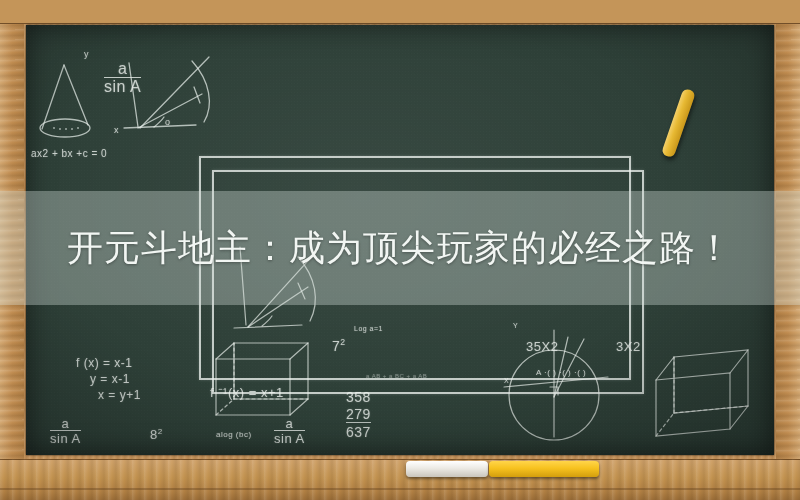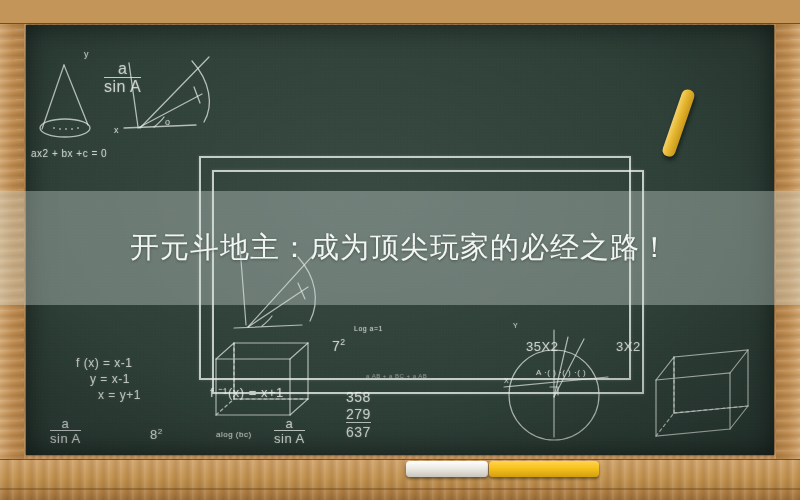--- a/index.html
+++ b/index.html
@@ -154,21 +154,21 @@
 
   
   .title {
     position: absolute;
     left: 0; top: 191px;
     width: 800px; height: 114px;
     display: flex;
     align-items: center;
     justify-content: center;
     color: #f2f6f3;
-    font-size: 29px;
+    font-size: 36px;
     letter-spacing: 1px;
     text-shadow: 0 1px 3px rgba(0,0,0,.35);
     font-family: "DejaVu Sans", sans-serif;
   }
 
   
   .chalk-stick {
     position: absolute;
     border-radius: 4px;
   }

